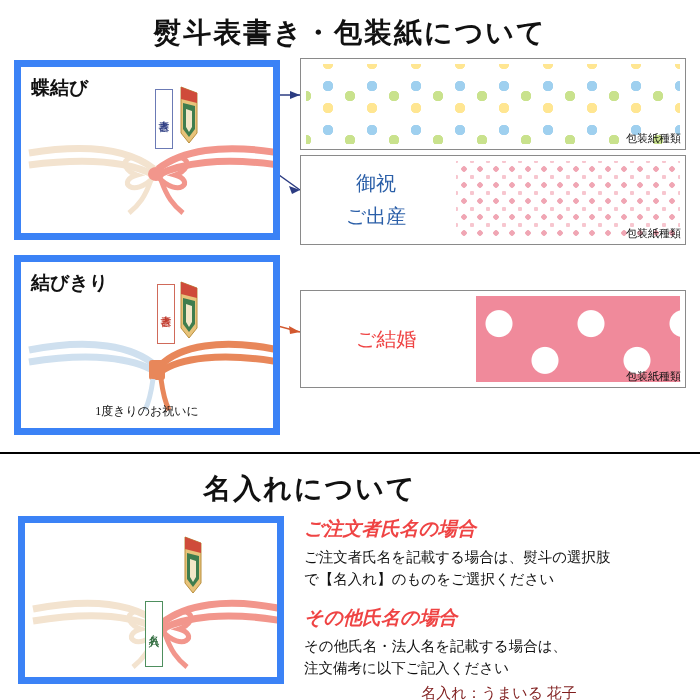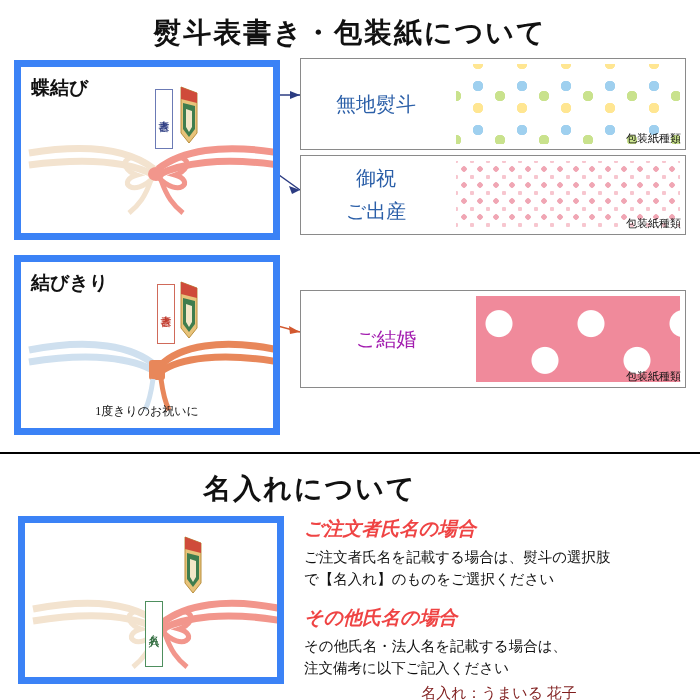--- a/index.html
+++ b/index.html
@@ -83,21 +83,21 @@
     align-items:center;
     position:relative;
     background:#fff;
   }
   .right-text{
     flex:0 0 auto;
     text-align:center;
     font-size:20px;
   }
   .blue-text{color:#2b5fa8;}
-  .orange-text{color:#a21caf;}
+  .orange-text{color:#ef4444;}
   .wrap-caption{
     position:absolute;
     right:4px;
     bottom:3px;
     font-size:11px;
     color:#111;
   }
   .pattern{
     flex:1 1 auto;
     align-self:stretch;
@@ -236,26 +236,25 @@
         <polygon points="13,22 19,24 19,40 16,45 13,40" fill="#f3e7c8"></polygon>
       </g>
     </svg>
 
     <span class="label-box red" style="left:136px;top:22px;height:52px;">表書き</span>
 
     <div class="noshi-caption" style="position:absolute;left:0;right:0;bottom:8px;">1度きりのお祝いに</div>
   </div>
 
   <div class="right-box" style="position:absolute;left:300px;top:58px;width:386px;height:92px;">
-    <div class="right-text blue-text" style="width:150px;">無地熨斗</div>
     <div class="pattern dots"></div>
     <div class="wrap-caption">包装紙種類</div>
   </div>
 
-  <div class="right-box" style="position:absolute;left:300px;top:155px;width:386px;height:80px;">
+  <div class="right-box" style="position:absolute;left:300px;top:155px;width:386px;height:90px;">
     <div style="width:150px;">
       <div class="right-text blue-text">御祝</div>
       <div class="right-text blue-text" style="margin-top:6px;">ご出産</div>
     </div>
     <div class="pattern pinkfloral"></div>
     <div class="wrap-caption">包装紙種類</div>
   </div>
 
   <div class="right-box" style="position:absolute;left:300px;top:290px;width:386px;height:98px;">
     <div class="right-text orange-text" style="width:170px;">ご結婚</div>

